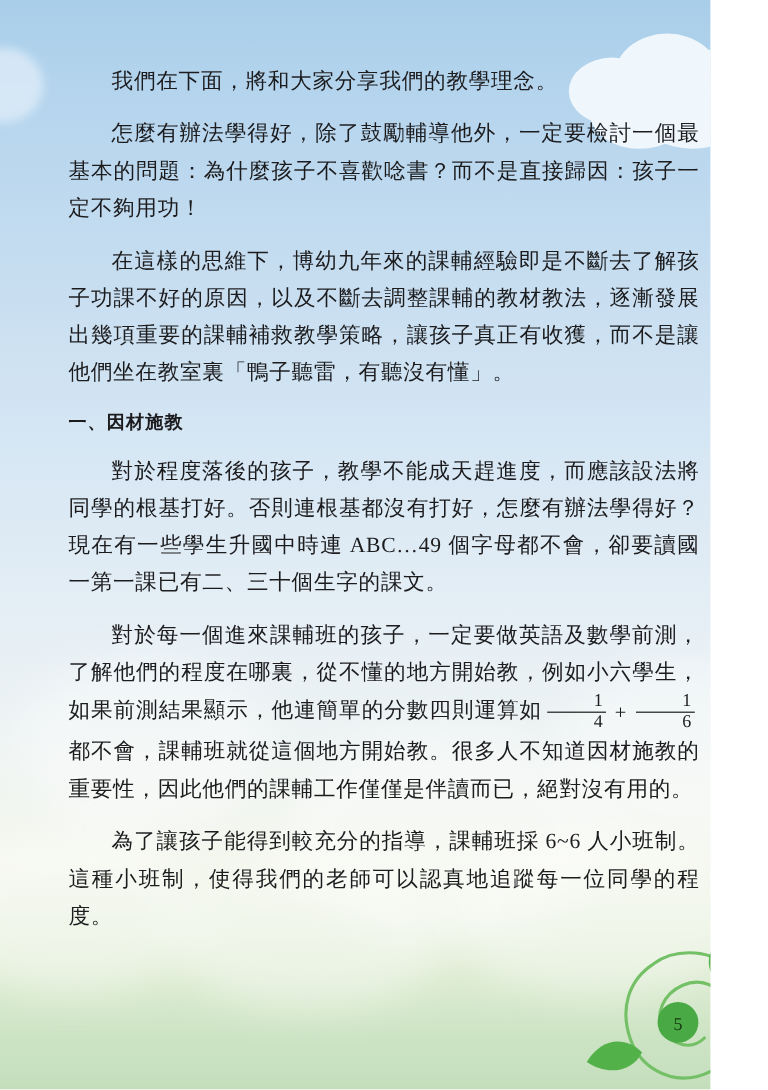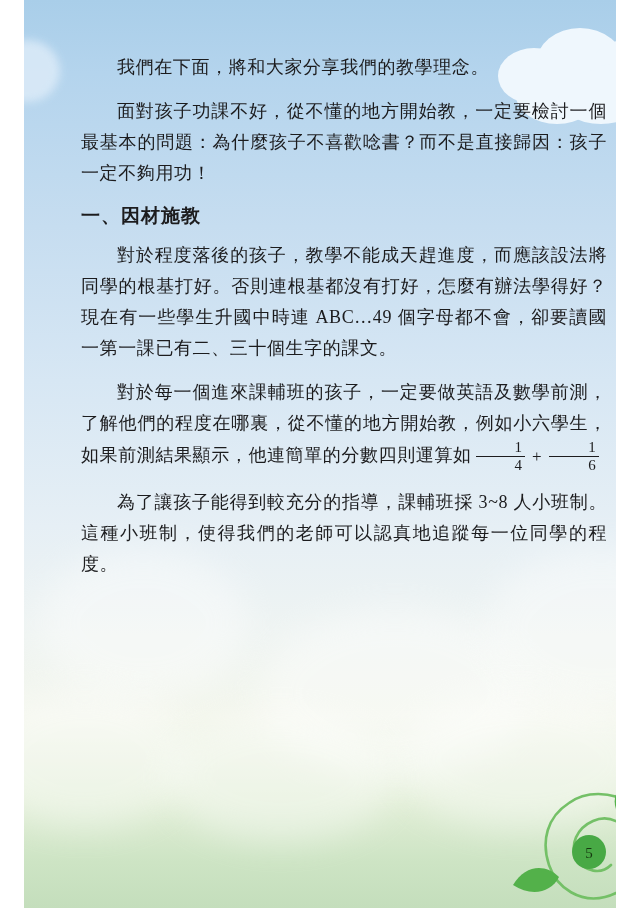--- a/index.html
+++ b/index.html
@@ -7,21 +7,20 @@
   body{
     font-family:"Liberation Serif","DejaVu Serif",serif;
     overflow:hidden;
   }
   .page{
     position:relative; width:592px; height:908px; overflow:hidden;
     background:linear-gradient(180deg,
       #a9cee9 0%, #b4d4ed 8%, #c6ddf0 25%, #d7e7f4 42%,
       #e6eff5 58%, #eff4f2 70%, #f3f6ec 79%, #e2eed7 88%,
       #cde4c4 95%, #c4debc 100%);
-    margin-left:24px;
   }
   
   .cloud-layer{ position:absolute; inset:0; pointer-events:none; }
   .puff{ position:absolute; border-radius:50%; background:#eff7fd; }
   .tr1{ left:474px; top:48px;  width:72px;  height:56px; }
   .tr2{ left:512px; top:28px;  width:88px;  height:72px; }
   .tr3{ left:566px; top:40px;  width:72px;  height:60px; }
   .tr4{ left:556px; top:64px;  width:68px;  height:52px; filter:blur(.5px); }
   .tr5{ left:492px; top:66px;  width:82px;  height:58px; }
   .tr6{ left:534px; top:70px;  width:86px;  height:54px; }
@@ -34,21 +33,21 @@
   .m5{ left:372px; top:690px; width:250px; height:140px; }
   .m6{ left:142px; top:712px; width:230px; height:130px; }
   
   .content{
     position:absolute; left:57px; top:52px; width:526px;
     color:#1c1c1e; font-size:18px; line-height:31px;
     letter-spacing:.6px; text-align:justify;
   }
   .content p{ text-indent:2em; margin:0 0 13px 0; }
   .content h2{
-    font-size:19px; font-weight:bold; letter-spacing:1px;
+    font-size:15px; font-weight:bold; letter-spacing:1px;
     margin:9px 0 10px 0; line-height:28px;
   }
   
   .frac{
     display:inline-flex; flex-direction:column; align-items:center;
     vertical-align:middle; margin:0 4px; line-height:17px;
     font-size:15px; letter-spacing:0;
   }
   .frac .num{ padding:0 3px; border-bottom:1.5px solid #1c1c1e; }
   .op{ margin:0 3px; font-size:17px; vertical-align:middle; }
@@ -72,33 +71,34 @@
     <div class="puff soft m1"></div>
     <div class="puff soft m2"></div>
     <div class="puff soft m3"></div>
     <div class="puff soft m4"></div>
     <div class="puff soft m5"></div>
     <div class="puff soft m6"></div>
   </div>
 
   <div class="content">
     <p>我們在下面，將和大家分享我們的教學理念。</p>
-    <p>面對孩子功課不好，從不懂的地方開始教，一定要檢討一個最基本的問題：為什麼孩子不喜歡唸書？而不是直接歸因：孩子一定不夠用功！</p>
+    <p>怎麼有辦法學得好，除了鼓勵輔導他外，一定要檢討一個最基本的問題：為什麼孩子不喜歡唸書？而不是直接歸因：孩子一定不夠用功！</p>
+    <p>在這樣的思維下，博幼九年來的課輔經驗即是不斷去了解孩子功課不好的原因，以及不斷去調整課輔的教材教法，逐漸發展出幾項重要的課輔補救教學策略，讓孩子真正有收獲，而不是讓他們坐在教室裏「鴨子聽雷，有聽沒有懂」。</p>
 
     <h2>一、因材施教</h2>
     <p>對於程度落後的孩子，教學不能成天趕進度，而應該設法將同學的根基打好。否則連根基都沒有打好，怎麼有辦法學得好？現在有一些學生升國中時連 ABC…49 個字母都不會，卻要讀國一第一課已有二、三十個生字的課文。</p>
     <p><span>對於每一個進來課輔班的孩子，一定要做英語及數學前測，了解他們的程度在哪裏，從不懂的地方開始教，例如小六學生，如果前測結果顯示，他連簡單的分數四則運算如</span><span class="frac">
           <span class="num">1</span>
           <span class="den">4</span>
         </span><span class="op">+</span><span class="frac">
           <span class="num">1</span>
           <span class="den">6</span>
-        </span></p>
+        </span><span>都不會，課輔班就從這個地方開始教。很多人不知道因材施教的重要性，因此他們的課輔工作僅僅是伴讀而已，絕對沒有用的。</span></p>
 
-    <p>為了讓孩子能得到較充分的指導，課輔班採 3~8 人小班制。這種小班制，使得我們的老師可以認真地追蹤每一位同學的程度。</p>
+    <p>為了讓孩子能得到較充分的指導，課輔班採 6~6 人小班制。這種小班制，使得我們的老師可以認真地追蹤每一位同學的程度。</p>
   </div>
 
   <div class="decoration">
     <svg width="165" height="155" viewBox="0 0 165 155">
 
       <path d="M 152,116
                C 156,92 150,64 130,50
                C 112,38 86,38 70,50
                C 48,64 42,88 50,112
                C 58,136 82,150 106,144

